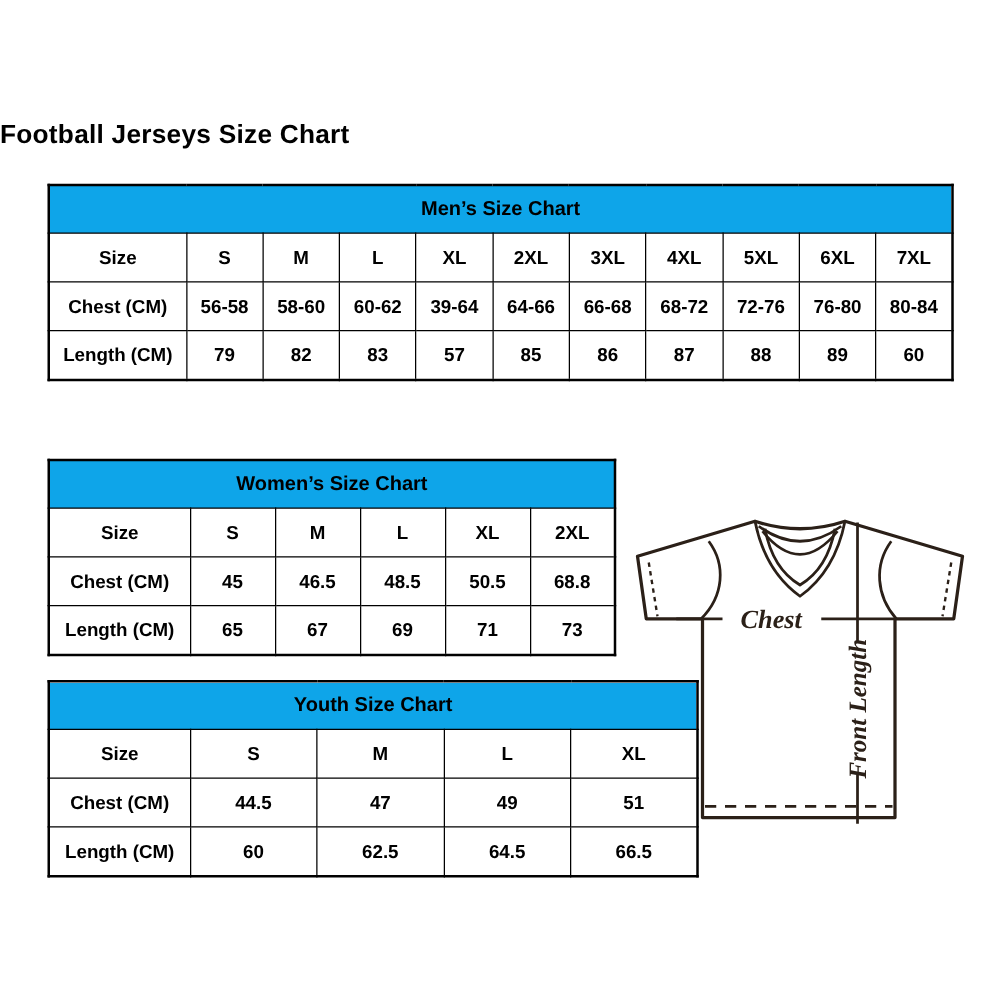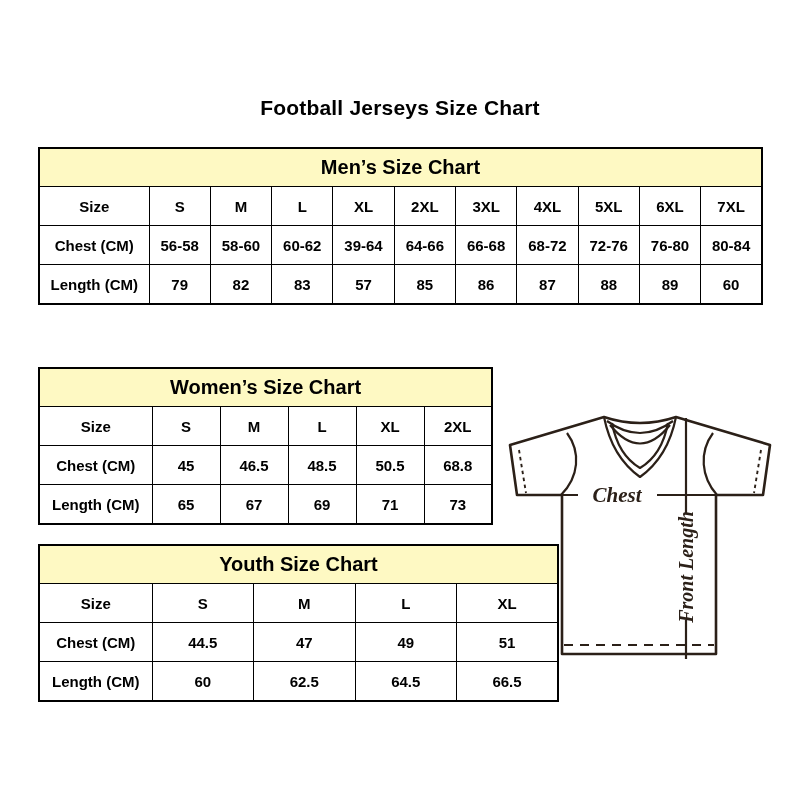--- a/index.html
+++ b/index.html
@@ -1,24 +1,24 @@
 <!DOCTYPE html>
 <html><head>
 <meta charset="utf-8">
 <style>
   html,body{margin:0;padding:0;background:#fff;}
   #page{position:relative;width:800px;height:800px;background:#fff;overflow:hidden;
         font-family:"Liberation Sans",sans-serif;color:#000;}
-  .title{position:absolute;top:96px;left:0;width:800px;text-align:center;
+  .title{position:absolute;top:96px;left:0;width:800px;text-align:left;
          font-size:21px;font-weight:bold;letter-spacing:0.2px;}
   table{border-collapse:collapse;table-layout:fixed;position:absolute;background:#fff;
         border:2px solid #000;}
   td{border:1.5px solid #000;text-align:center;vertical-align:middle;
      font-weight:bold;font-size:15px;height:38px;padding:0 2px;overflow:hidden;}
-  tr.header-row td{background:#fef9c3;font-size:20px;height:37px;}
+  tr.header-row td{background:#0ea5e9;font-size:16px;height:37px;}
   #men-table{left:38px;top:147px;width:725px;}
   #women-table{left:38px;top:367px;width:455px;padding-left:16px;}
   #youth-table{left:38px;top:544px;width:521px;}
   #men-table col.label-col{width:110px;}
   #women-table col.label-col,#youth-table col.label-col{width:113px;}
   #jersey{position:absolute;left:505px;top:402px;width:272px;height:262px;}
   .measure-label{font-family:"Liberation Serif",serif;font-style:italic;font-weight:bold;}
 </style>
 </head>
 <body>

